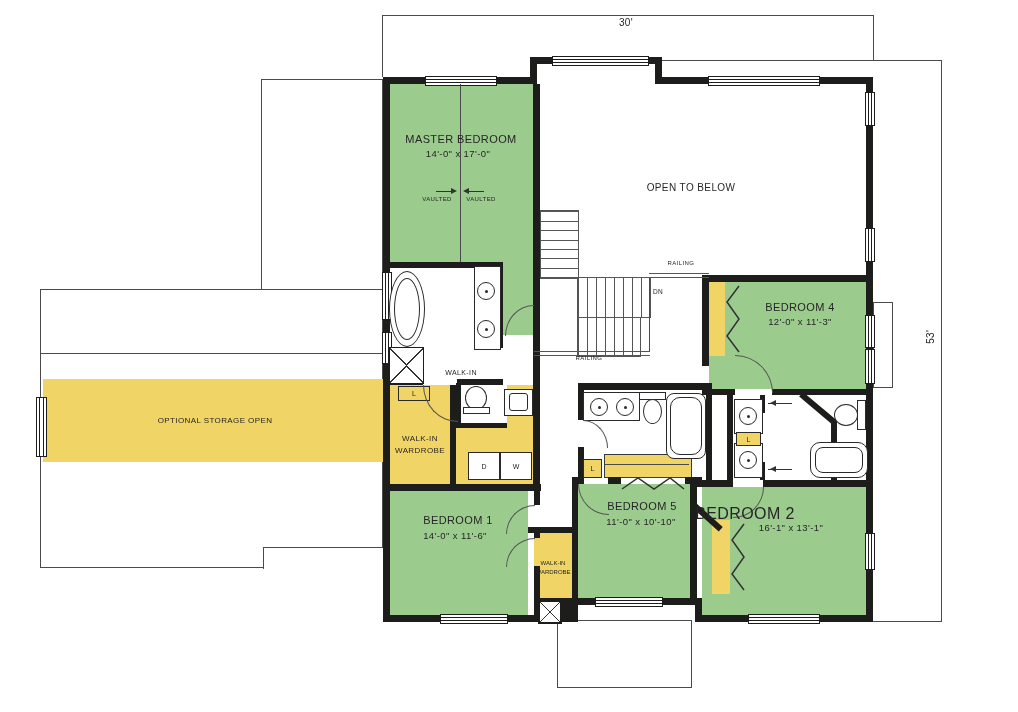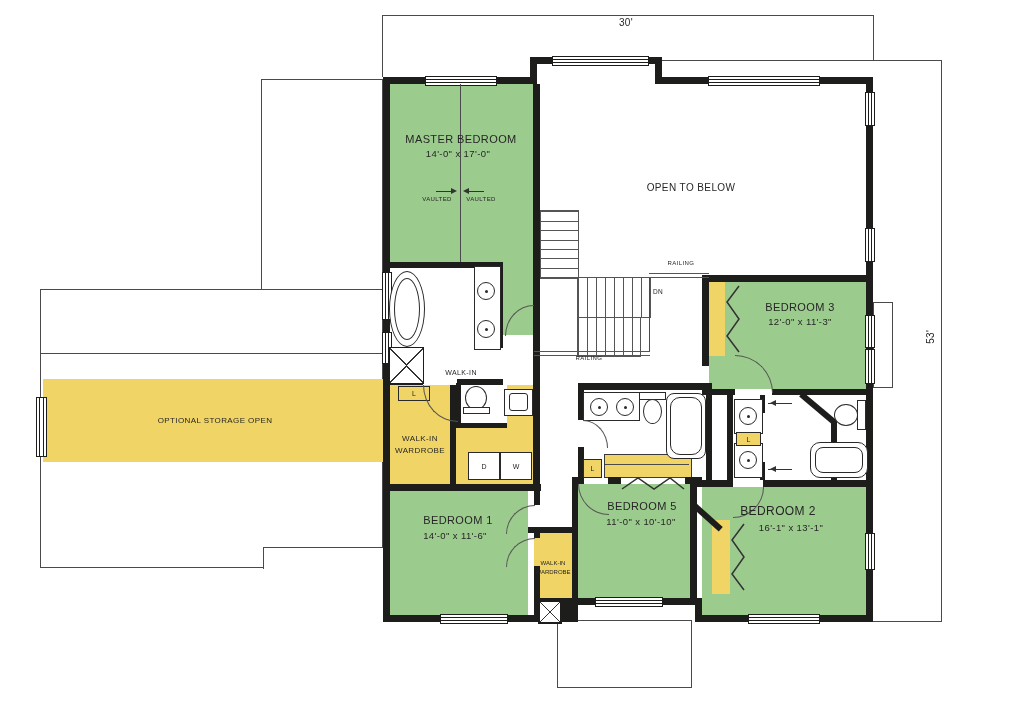--- a/index.html
+++ b/index.html
@@ -216,23 +216,23 @@
       <polyline points="1,12 17,1 33,12 49,1 63,12" fill="none" stroke="#333" stroke-width="1.5"></polyline>
     </svg>
 
   <div class="tline" style="left:460px;top:84px;width:1px;height:178px;"></div>
   <div class="varrow r" style="left:436px;top:191px;width:18px;"></div>
   <div class="varrow l" style="left:466px;top:191px;width:18px;"></div>
 
   <div class="lbl" style="left:461px;top:133px;font-size:11px;">MASTER BEDROOM</div>
   <div class="lbl" style="left:458px;top:149px;font-size:9.5px;">14'-0" x 17'-0"</div>
   <div class="lbl" style="left:691px;top:182px;font-size:10px;">OPEN TO BELOW</div>
-  <div class="lbl" style="left:800px;top:301px;font-size:11px;">BEDROOM 3</div>
+  <div class="lbl" style="left:800px;top:301px;font-size:11px;">BEDROOM 4</div>
   <div class="lbl" style="left:800px;top:317px;font-size:9.5px;">12'-0" x 11'-3"</div>
-  <div class="lbl" style="left:778px;top:505px;font-size:12px;">BEDROOM 2</div>
+  <div class="lbl" style="left:745px;top:505px;font-size:16px;">BEDROOM 2</div>
   <div class="lbl" style="left:791px;top:523px;font-size:9.5px;">16'-1" x 13'-1"</div>
   <div class="lbl" style="left:642px;top:500px;font-size:11px;">BEDROOM 5</div>
   <div class="lbl" style="left:641px;top:517px;font-size:9.5px;">11'-0" x 10'-10"</div>
   <div class="lbl" style="left:458px;top:514px;font-size:11px;">BEDROOM 1</div>
   <div class="lbl" style="left:455px;top:531px;font-size:9.5px;">14'-0" x 11'-6"</div>
   <div class="lbl" style="left:215px;top:416px;font-size:8px;">OPTIONAL STORAGE OPEN</div>
   <div class="lbl" style="left:461px;top:369px;font-size:7px;">WALK-IN</div>
   <div class="lbl" style="left:420px;top:434px;font-size:8px;">WALK-IN</div>
   <div class="lbl" style="left:420px;top:446px;font-size:8px;">WARDROBE</div>
   <div class="lbl" style="left:553px;top:560px;font-size:6px;letter-spacing:0;">WALK-IN</div>

